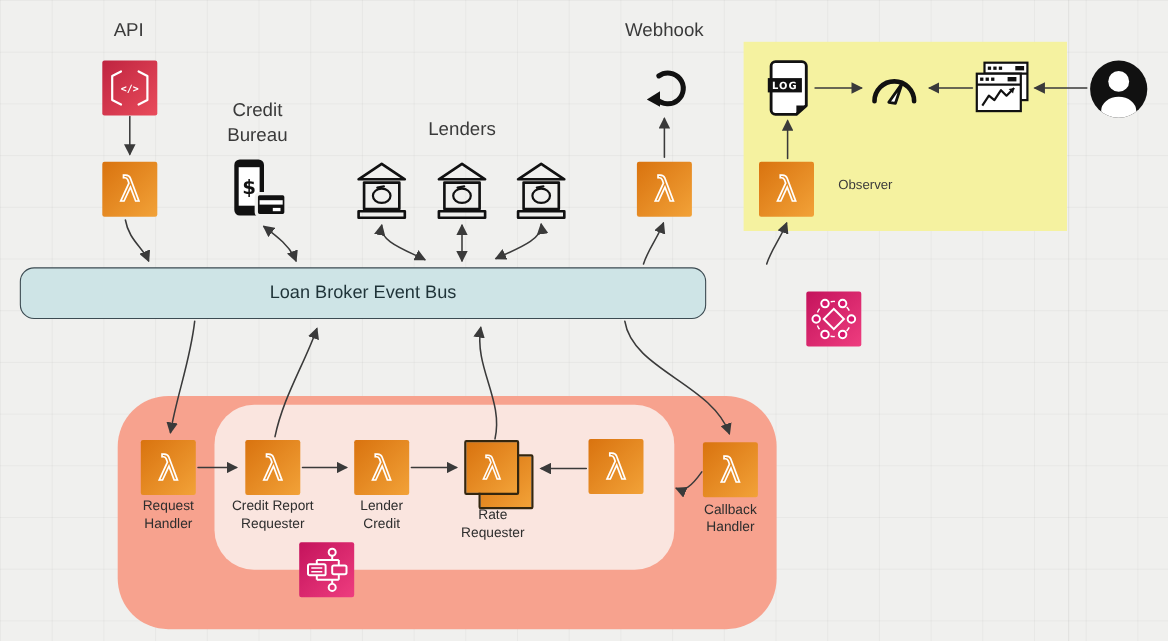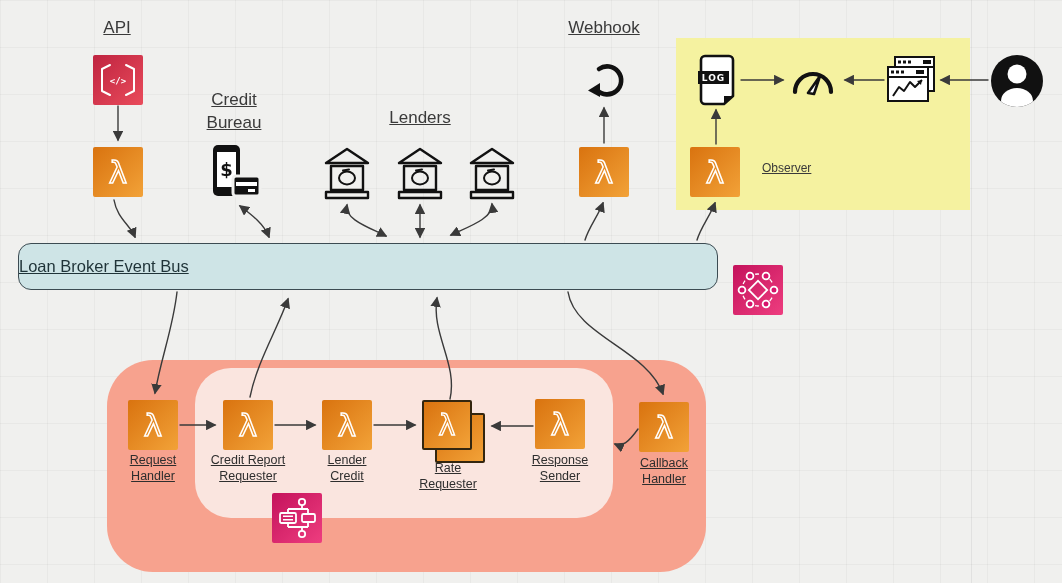--- a/index.html
+++ b/index.html
@@ -6,32 +6,32 @@
   .canvas{
     position:relative;width:1062px;height:583px;overflow:hidden;
     background-color:#f0f0ee;
     background-image:
       linear-gradient(rgba(0,0,0,0.035) 1px, transparent 1px),
       linear-gradient(90deg, rgba(0,0,0,0.035) 1px, transparent 1px);
     background-size:47px 47px;
     font-family:"Liberation Sans", sans-serif;
     color:#333;
   }
-  .abs{position:absolute;text-decoration:underline;}
+  .abs{position:absolute;}
   .big-label{font-size:17px;color:#3a3a3a;text-align:center;line-height:1.35;}
   .small-label{font-size:12.5px;color:#2e2e2e;text-align:center;line-height:1.25;}
   .tiny-label{font-size:11.5px;color:#222;text-align:center;}
   .aws{width:50px;height:50px;border-radius:2px;z-index:4;}
   .lambda{background:linear-gradient(135deg,#d9730f,#f2a238);}
   .apigw{background:linear-gradient(135deg,#bf2440,#e94b5b);}
   .pinkicon{background:linear-gradient(135deg,#c4135c,#ee3d7f);}
   .bus{
-    left:18px;top:243px;width:700px;height:47px;background:#cee4e6;
+    left:18px;top:243px;width:624px;height:47px;background:#cee4e6;
     border:1.6px solid #3c4b52;border-radius:13px;box-sizing:border-box;
-    display:flex;align-items:center;
+    display:flex;align-items:center;justify-content:center;
     font-size:16.5px;color:#1f3338;z-index:2;
   }
   .observer-box{left:676px;top:38px;width:294px;height:172px;background:#f5f2a0;z-index:1;}
   .broker-outer{left:107px;top:360px;width:599px;height:212px;background:#f7a28e;border-radius:46px;z-index:1;}
   .broker-inner{left:195px;top:368px;width:418px;height:150px;background:#fae5df;border-radius:36px;z-index:2;}
   .observer-title{font-size:12px;color:#3a3a3a;z-index:3;}
   .broker-title{font-size:18px;color:#3e3e3e;z-index:3;text-align:center;}
   .arrows{position:absolute;left:0;top:0;width:1062px;height:583px;z-index:5;pointer-events:none;}
   .stackb{border:2px solid #33260f;box-sizing:border-box;}
   .page-line{left:971px;top:0;width:1px;height:583px;background:rgba(0,0,0,0.06);z-index:0;}
@@ -215,21 +215,20 @@
         <text x="25" y="36" text-anchor="middle" font-size="31" fill="none" stroke="#fff" stroke-width="1.5" font-family="DejaVu Sans, sans-serif">λ</text>
       </svg>
   </div>
   <div class="abs small-label" style="left:410px;top:461px;width:76px;z-index:3;">Rate Requester</div>
 
   <div class="abs aws lambda" style="left:535px;top:399px;">
     <svg viewBox="0 0 50 50" width="50" height="50">
         <text x="25" y="36" text-anchor="middle" font-size="31" fill="none" stroke="#fff" stroke-width="1.5" font-family="DejaVu Sans, sans-serif">λ</text>
       </svg>
   </div>
-  <div class="abs small-label" style="left:518px;top:453px;width:84px;z-index:3;">Response Sender</div>
 
   <div class="abs aws lambda" style="left:639px;top:402px;">
     <svg viewBox="0 0 50 50" width="50" height="50">
         <text x="25" y="36" text-anchor="middle" font-size="31" fill="none" stroke="#fff" stroke-width="1.5" font-family="DejaVu Sans, sans-serif">λ</text>
       </svg>
   </div>
   <div class="abs small-label" style="left:627px;top:456px;width:74px;z-index:3;">Callback Handler</div>
 
   <div class="abs aws pinkicon" style="left:272px;top:493px;">
     <svg viewBox="0 0 50 50" width="50" height="50">

